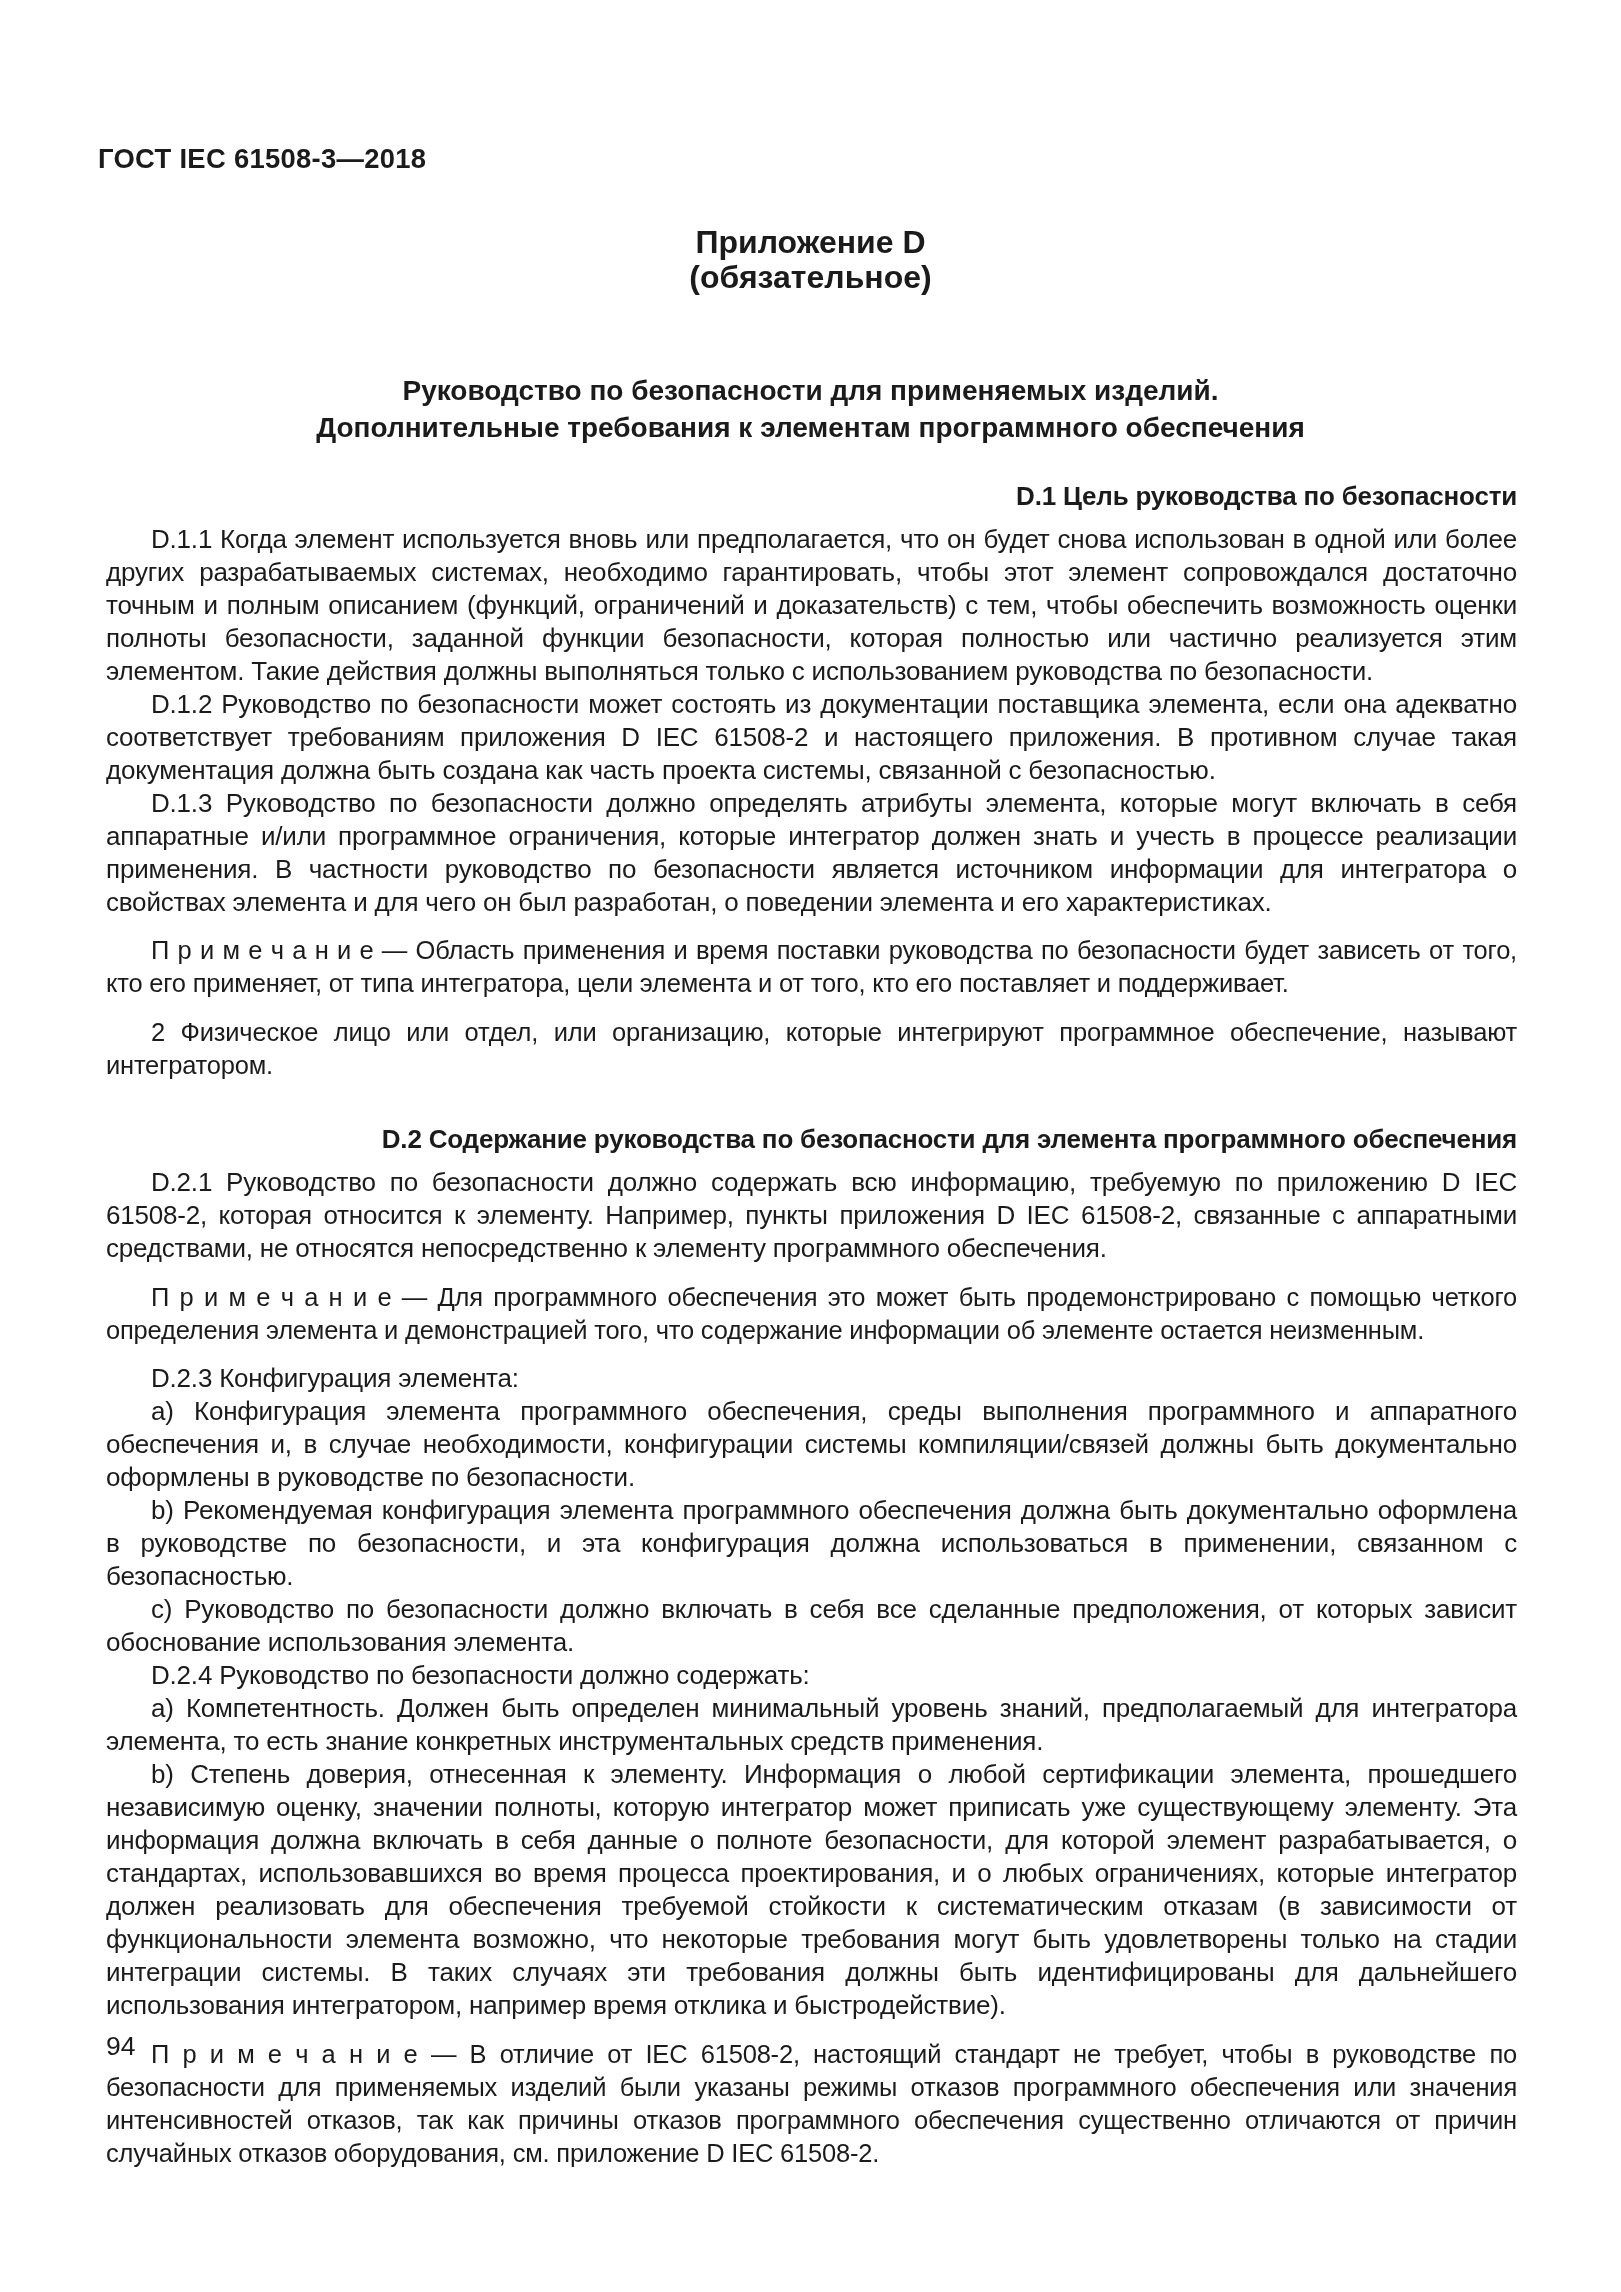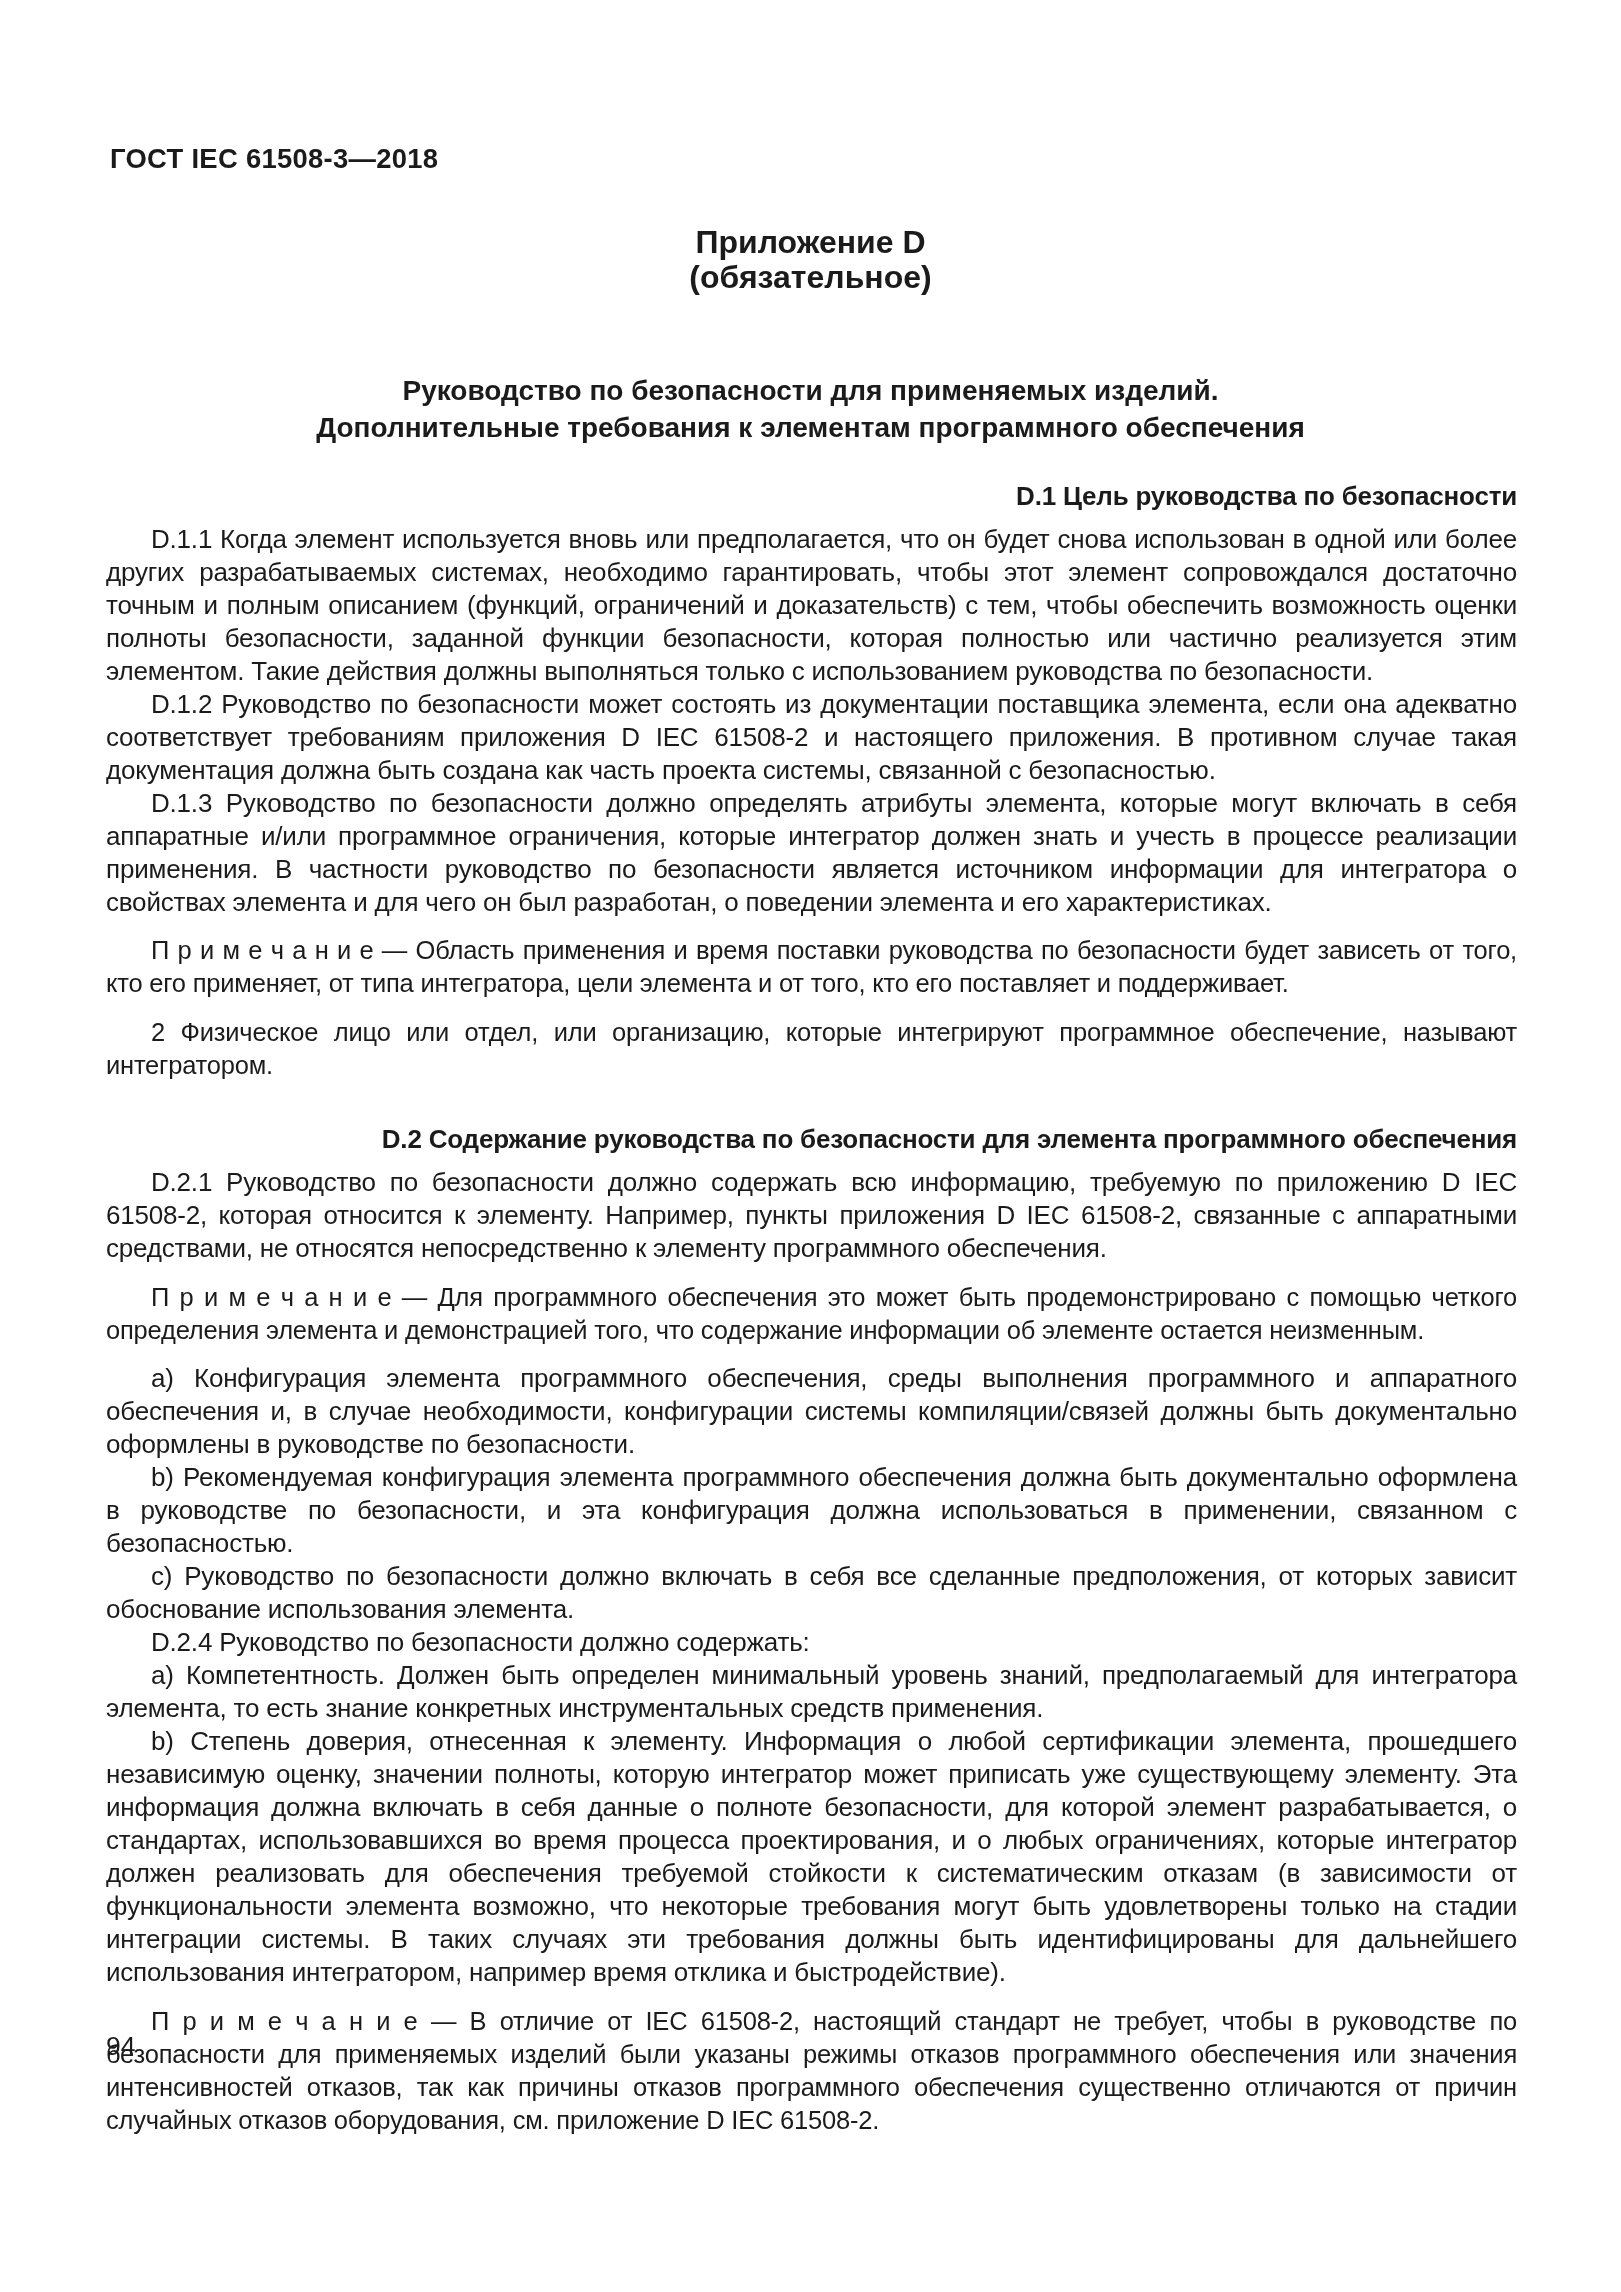--- a/index.html
+++ b/index.html
@@ -9,21 +9,21 @@
     background: #ffffff;
     font-family: "Liberation Sans", sans-serif;
     color: #1b1b1b;
     position: relative;
     overflow: hidden;
   }
   .page { position: absolute; inset: 0; }
 
   .doc-header {
     position: absolute;
-    left: 110px;
+    left: 98px;
     top: 143px;
     font-size: 27.4px;
     font-weight: bold;
     letter-spacing: 0.3px;
     white-space: nowrap;
   }
 
   .annex-head {
     position: absolute;
     top: 225px;
@@ -100,20 +100,21 @@
   <div class="content">
       <p class="block sec-heading">D.1 Цель руководства по безопасности</p>
       <p class="block para">D.1.1 Когда элемент используется вновь или предполагается, что он будет снова использован в одной или более других разрабатываемых системах, необходимо гарантировать, чтобы этот элемент сопровождался достаточно точным и полным описанием (функций, ограничений и доказательств) с тем, чтобы обеспечить возможность оценки полноты безопасности, заданной функции безопасности, которая полностью или частично реализуется этим элементом. Такие действия должны выполняться только с использованием руководства по безопасности.</p>
       <p class="block para">D.1.2 Руководство по безопасности может состоять из документации поставщика элемента, если она адекватно соответствует требованиям приложения D IEC 61508-2 и настоящего приложения. В противном случае такая документация должна быть создана как часть проекта системы, связанной с безопасностью.</p>
       <p class="block para">D.1.3 Руководство по безопасности должно определять атрибуты элемента, которые могут включать в себя аппаратные и/или программное ограничения, которые интегратор должен знать и учесть в процессе реализации применения. В частности руководство по безопасности является источником информации для интегратора о свойствах элемента и для чего он был разработан, о поведении элемента и его характеристиках.</p>
       <p class="block note">П р и м е ч а н и е — Область применения и время поставки руководства по безопасности будет зависеть от того, кто его применяет, от типа интегратора, цели элемента и от того, кто его поставляет и поддерживает.</p>
       <p class="block note">2 Физическое лицо или отдел, или организацию, которые интегрируют программное обеспечение, называют интегратором.</p>
       <p class="block sec-heading">D.2 Содержание руководства по безопасности для элемента программного обеспечения</p>
       <p class="block para">D.2.1 Руководство по безопасности должно содержать всю информацию, требуемую по приложению D IEC 61508-2, которая относится к элементу. Например, пункты приложения D IEC 61508-2, связанные с аппаратными средствами, не относятся непосредственно к элементу программного обеспечения.</p>
       <p class="block note">П р и м е ч а н и е — Для программного обеспечения это может быть продемонстрировано с помощью четкого определения элемента и демонстрацией того, что содержание информации об элементе остается неизменным.</p>
+      <p class="block para">D.2.3 Конфигурация элемента:</p>
       <p class="block para">a) Конфигурация элемента программного обеспечения, среды выполнения программного и аппаратного обеспечения и, в случае необходимости, конфигурации системы компиляции/связей должны быть документально оформлены в руководстве по безопасности.</p>
       <p class="block para">b) Рекомендуемая конфигурация элемента программного обеспечения должна быть документально оформлена в руководстве по безопасности, и эта конфигурация должна использоваться в применении, связанном с безопасностью.</p>
       <p class="block para">c) Руководство по безопасности должно включать в себя все сделанные предположения, от которых зависит обоснование использования элемента.</p>
       <p class="block para">D.2.4 Руководство по безопасности должно содержать:</p>
       <p class="block para">a) Компетентность. Должен быть определен минимальный уровень знаний, предполагаемый для интегратора элемента, то есть знание конкретных инструментальных средств применения.</p>
       <p class="block para">b) Степень доверия, отнесенная к элементу. Информация о любой сертификации элемента, прошедшего независимую оценку, значении полноты, которую интегратор может приписать уже существующему элементу. Эта информация должна включать в себя данные о полноте безопасности, для которой элемент разрабатывается, о стандартах, использовавшихся во время процесса проектирования, и о любых ограничениях, которые интегратор должен реализовать для обеспечения требуемой стойкости к систематическим отказам (в зависимости от функциональности элемента возможно, что некоторые требования могут быть удовлетворены только на стадии интеграции системы. В таких случаях эти требования должны быть идентифицированы для дальнейшего использования интегратором, например время отклика и быстродействие).</p>
       <p class="block note">П р и м е ч а н и е — В отличие от IEC 61508-2, настоящий стандарт не требует, чтобы в руководстве по безопасности для применяемых изделий были указаны режимы отказов программного обеспечения или значения интенсивностей отказов, так как причины отказов программного обеспечения существенно отличаются от причин случайных отказов оборудования, см. приложение D IEC 61508-2.</p>
     </div>
 
   <div class="page-number">94</div>

